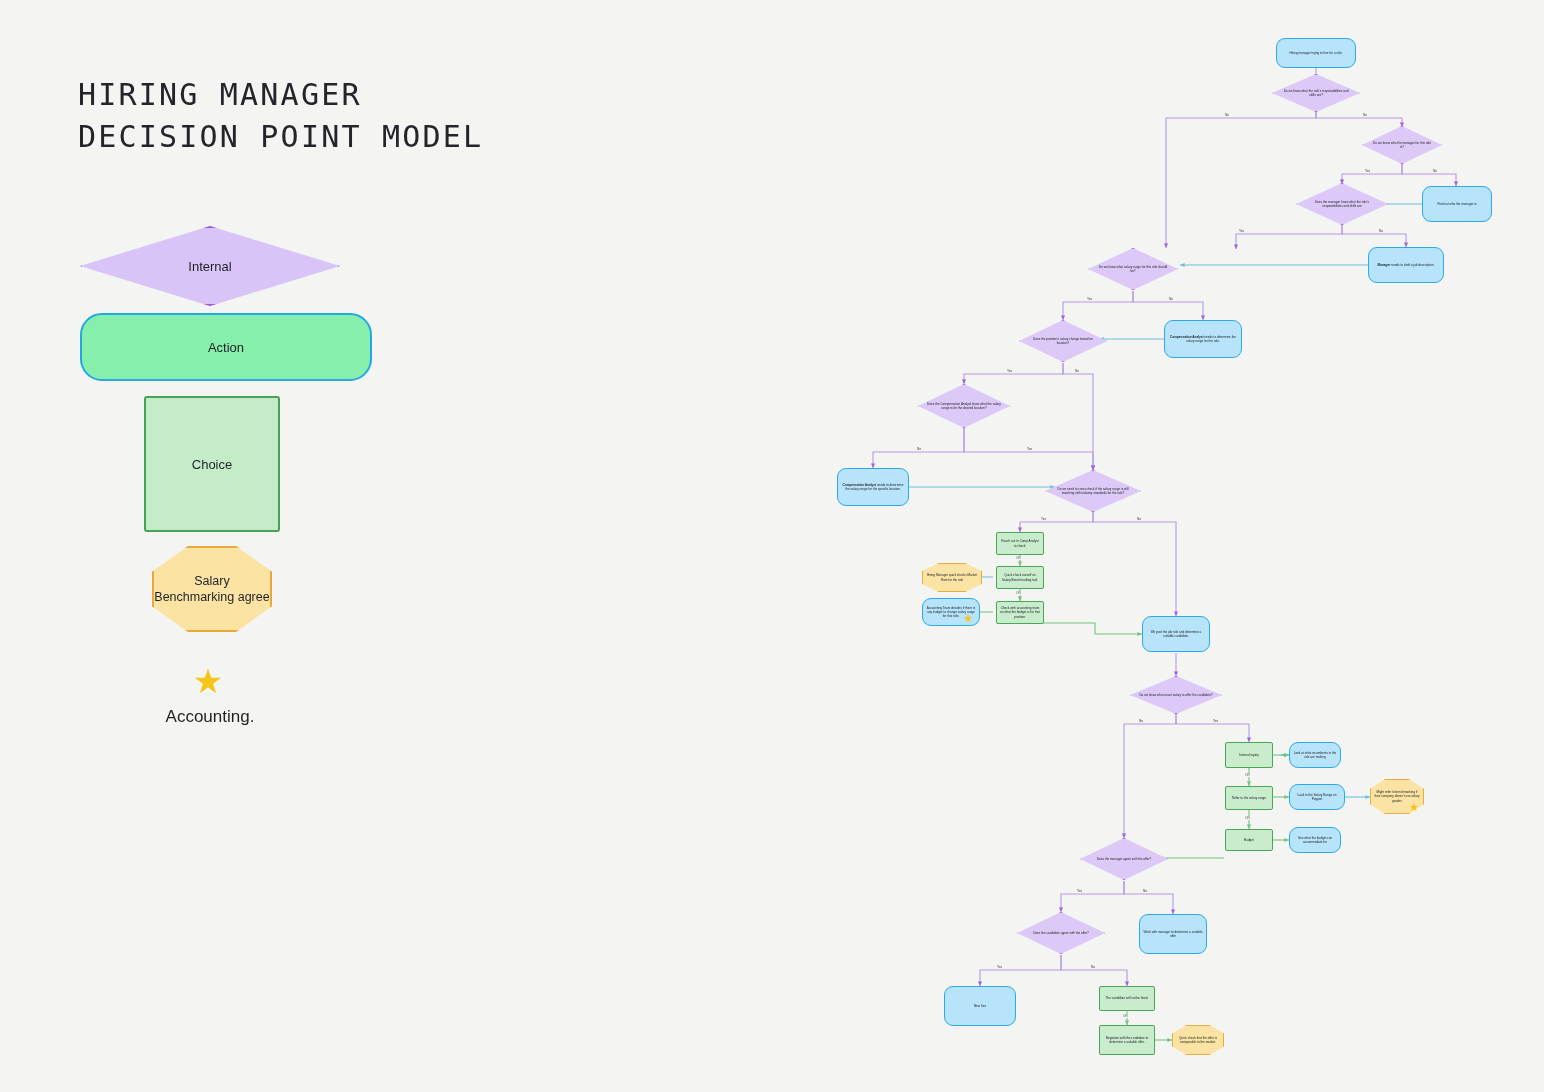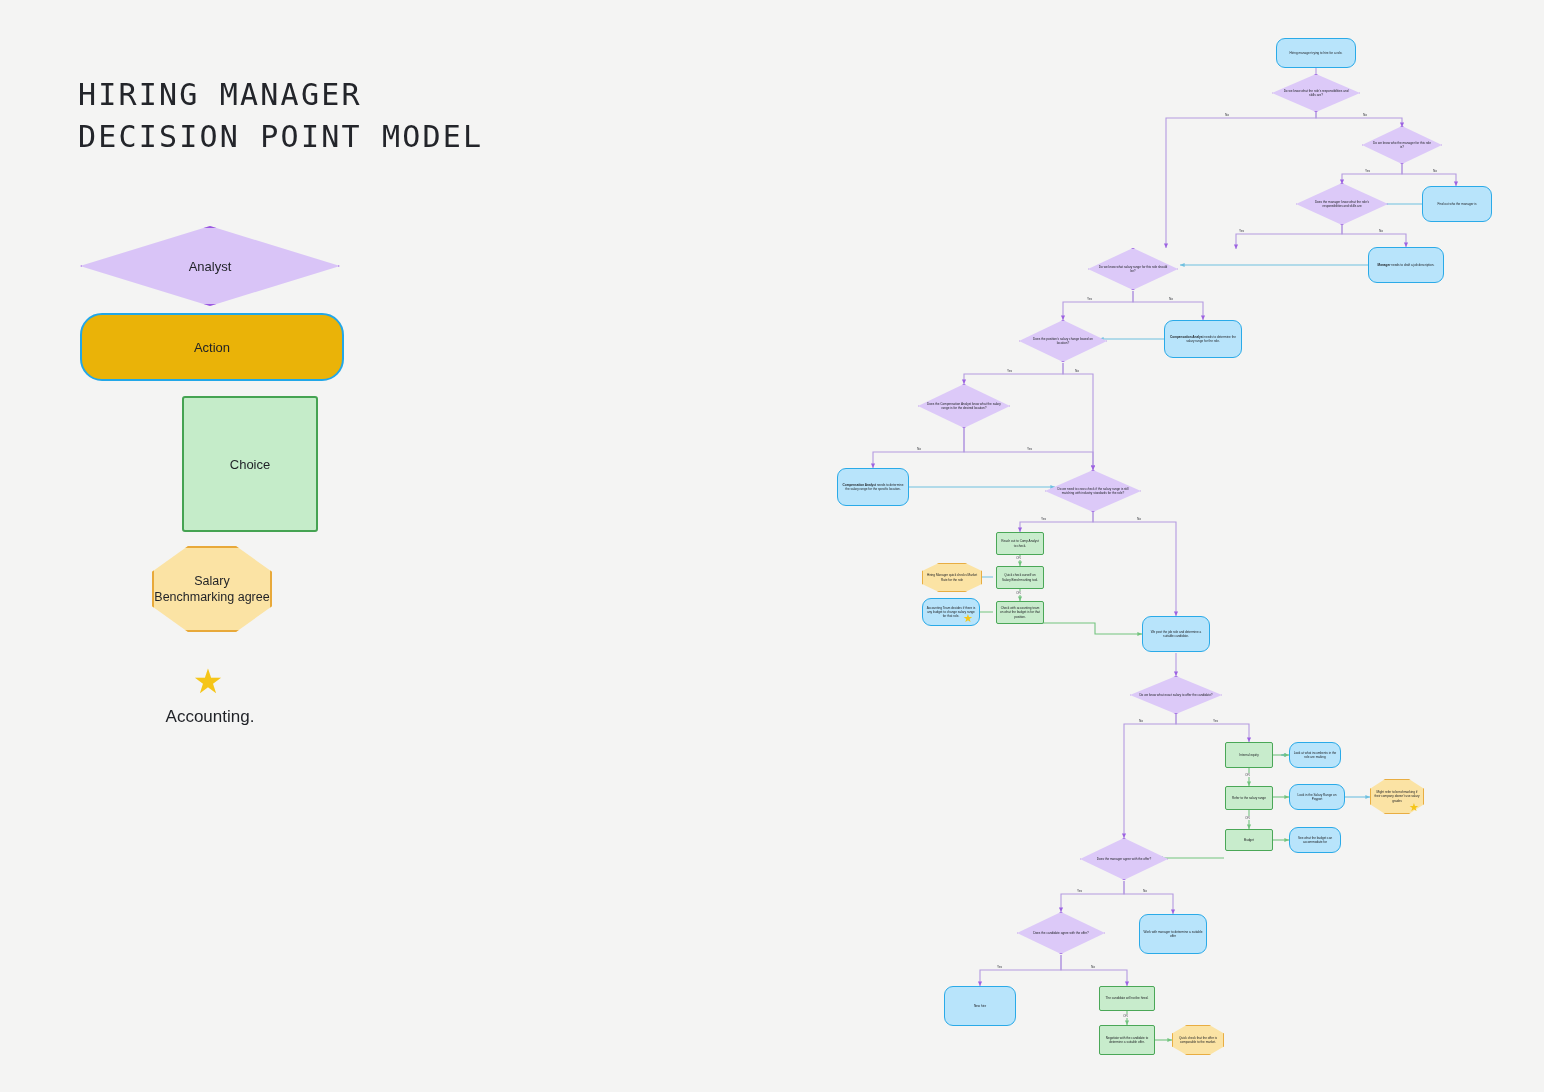--- a/index.html
+++ b/index.html
@@ -28,25 +28,25 @@
     background:#d9c4f7;border:2px solid #9b59e0;
     clip-path:polygon(50% 0,100% 50%,50% 100%,0 50%);
   }
   .legend-diamond .lbl,
   .legend-action .lbl,.legend-choice .lbl,.legend-oct .lbl{
     position:absolute;inset:0;display:flex;align-items:center;justify-content:center;
     font-size:13px;color:#1f2126;text-align:center;
   }
   .legend-action{
     position:absolute;left:80px;top:313px;width:260px;height:64px;
-    background:#eab308;border:2px solid #22a7e8;border-radius:22px;
+    background:#86efac;border:2px solid #22a7e8;border-radius:22px;padding-left:28px;
   }
   .legend-choice{
     position:absolute;left:144px;top:396px;width:132px;height:132px;
-    background:#c5ecc9;border:2px solid #45a352;border-radius:3px;margin-left:38px;
+    background:#c5ecc9;border:2px solid #45a352;border-radius:3px;
   }
   .legend-oct{
     position:absolute;left:152px;top:546px;width:116px;height:82px;
     background:#fbe3a4;border:2px solid #e8a93a;
     clip-path:polygon(30% 0,70% 0,100% 30%,100% 70%,70% 100%,30% 100%,0 70%,0 30%);
   }
   .legend-oct .lbl{font-size:12.5px;line-height:16px;}
   .legend-star{
     position:absolute;left:190px;top:664px;width:36px;height:34px;
     color:#f5c518;font-size:34px;line-height:34px;text-align:center;
@@ -90,21 +90,21 @@
 </head>
 <body>
 
 <div id="canvas">
 
   <div id="title">HIRING MANAGER
 DECISION POINT MODEL</div>
 
   <div class="legend-diamond">
     <div class="shape"></div>
-    <div class="lbl">Analyst</div>
+    <div class="lbl">Internal</div>
   </div>
   <div class="legend-action">
     <div class="lbl">Action</div>
   </div>
   <div class="legend-choice">
     <div class="lbl">Choice</div>
   </div>
   <div class="legend-oct">
     <div class="lbl">Salary Benchmarking agree</div>
   </div>

